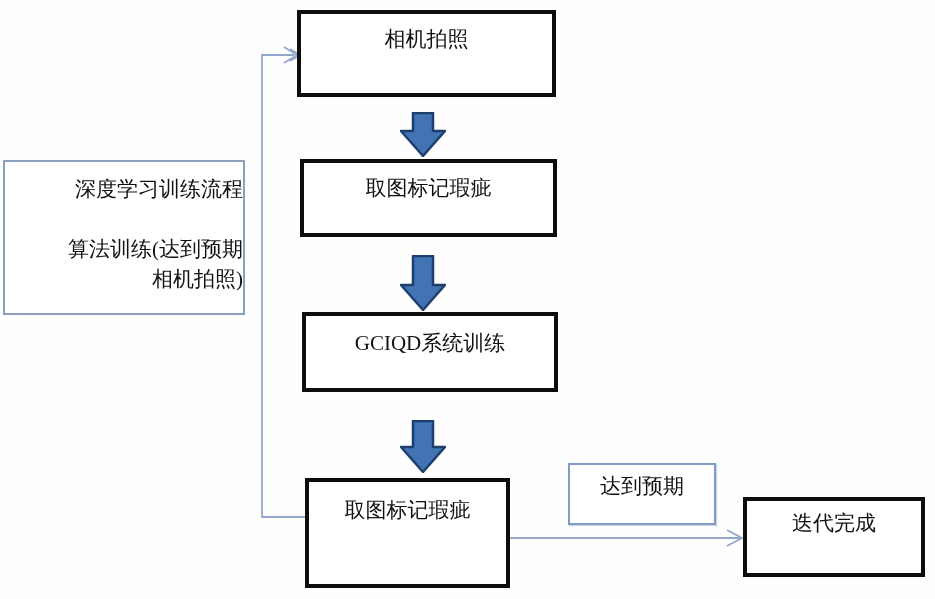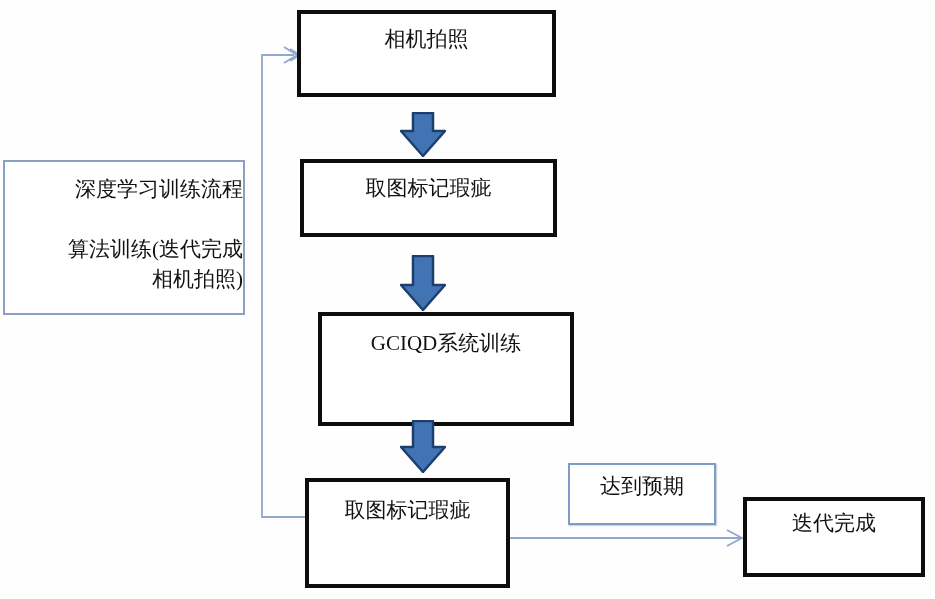--- a/index.html
+++ b/index.html
@@ -41,21 +41,21 @@
   }
   .thin-note {
     border: 2px solid #8ba0bf;
   }
   .thin-cond {
     border: 2px solid #7f9cc6;
     box-shadow: 1px 1px 1px rgba(120,140,170,0.35);
   }
   .box-camera   { left: 297px; top: 10px;  width: 259px; height: 87px;  padding-top: 12px; }
   .box-mark     { left: 300px; top: 159px; width: 257px; height: 78px;  padding-top: 12px; }
-  .box-train    { left: 302px; top: 312px; width: 256px; height: 114px;  padding-top: 14px; margin-left: 16px; }
+  .box-train    { left: 302px; top: 312px; width: 256px; height: 80px;  padding-top: 14px; }
   .box-update   { left: 305px; top: 478px; width: 205px; height: 110px; padding-top: 12px; line-height: 32px; }
   .box-done     { left: 743px; top: 497px; width: 182px; height: 80px;  padding-top: 9px; }
   .box-expected { left: 568px; top: 463px; width: 148px; height: 62px;  padding-top: 8px; }
   .box-note     { left: 3px;   top: 160px; width: 242px; height: 155px; padding-top: 12px; }
   .note-line { height: 30px; line-height: 30px; text-align: right; }
   .block-arrow {
     position: absolute;
     width: 46px;
     left: 400px;
   }
@@ -78,21 +78,21 @@
     <path d="M305,517 L262,517 L262,55 L294,55"></path>
     <polyline points="284,47 297,55 284,63"></polyline>
     <polyline points="290,49 300,55 290,61"></polyline>
     <path d="M510,538 L740,538"></path>
     <polyline points="727,530 742,538 727,546"></polyline>
   </svg>
 
   <div class="box thin-note box-note">
     <div class="note-line">深度学习训练流程</div>
     <div class="note-line"></div>
-    <div class="note-line">算法训练(迭代完成</div>
+    <div class="note-line">算法训练(达到预期</div>
     <div class="note-line">相机拍照)</div>
   </div>
 
   <div class="box thick box-camera">
     <span>相机拍照</span>
   </div>
 
   <div class="box thick box-mark">
     <span>取图标记瑕疵</span>
   </div>

